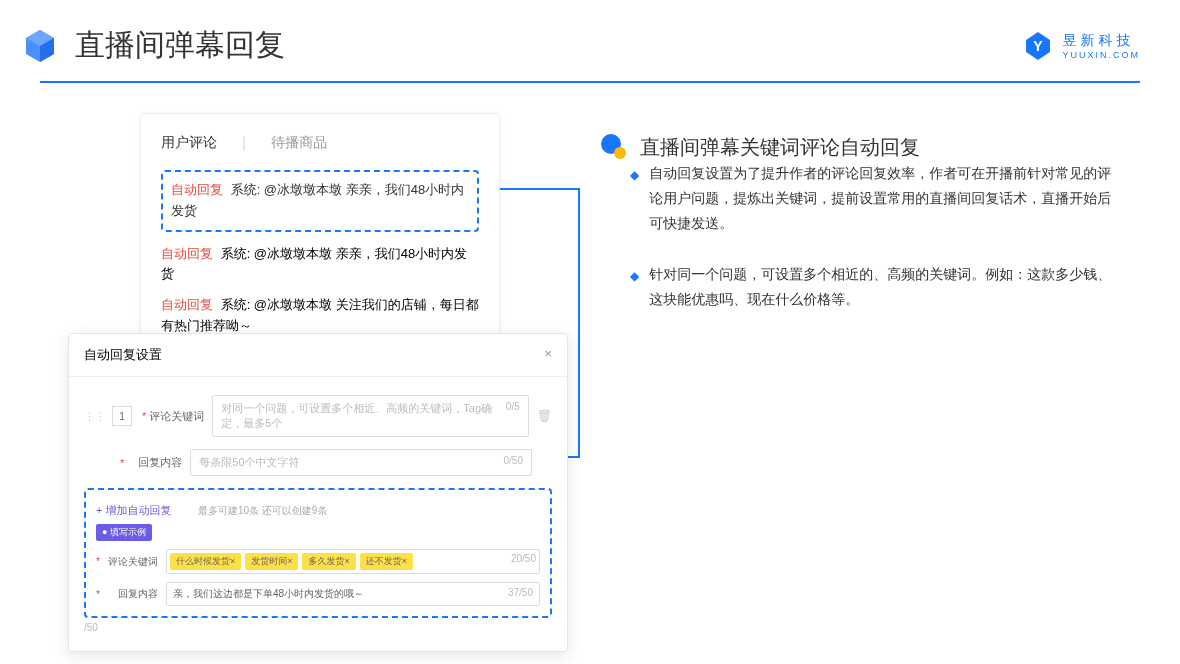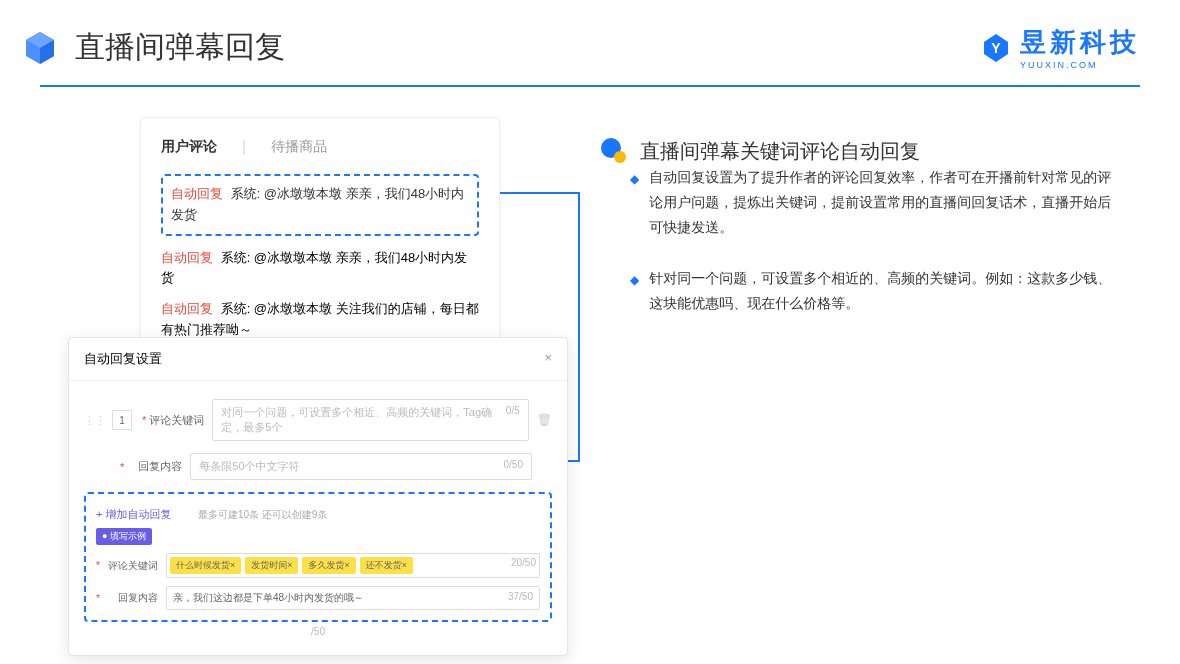--- a/index.html
+++ b/index.html
@@ -2,29 +2,29 @@
 <html><head>
 <meta charset="utf-8">
 <style>
 *{margin:0;padding:0;box-sizing:border-box}
 body{width:1180px;height:664px;font-family:"Microsoft YaHei",sans-serif;background:#fff;position:relative;overflow:hidden}
 .header{display:flex;align-items:center;padding:25px 40px 15px 20px}
 .cube-icon{width:40px;height:40px;margin-right:15px}
 .title{font-size:30px;color:#333;font-weight:400}
 .brand{margin-left:auto;display:flex;align-items:center}
 .brand-icon{width:32px;height:32px;margin-right:8px}
-.brand-text{font-size:26px;color:#1976ff;font-weight:bold;letter-spacing:4px}
+.brand-text{font-size:14px;color:#1976ff;font-weight:normal;letter-spacing:4px}
 .brand-sub{font-size:9px;color:#1976ff;letter-spacing:2px}
 .hr{height:2px;background:#1976ff;margin:0 40px}
 .content{position:relative;padding:30px 40px}
 .left{position:absolute;left:60px;top:30px;width:500px}
 .card1{background:#fff;border:1px solid #eee;border-radius:6px;padding:20px;width:360px;margin-left:80px;box-shadow:0 2px 8px rgba(0,0,0,0.05)}
 .tabs{display:flex;gap:25px;margin-bottom:18px}
 .tab{font-size:14px;color:#999}
-.tab.active{color:#333;font-weight:bold}
+.tab.active{color:#333;font-weight:normal}
 .divider{color:#ddd}
 .highlight-box{border:2.5px dashed #1976ff;border-radius:4px;padding:8px;margin-bottom:12px}
 .comment{font-size:13px;line-height:1.6;margin-bottom:10px}
 .comment:last-child{margin-bottom:0}
 .auto-label{color:#e74c3c;margin-right:4px}
 .sys{color:#333}
 .card2{position:absolute;top:220px;left:8px;background:#fff;border:1px solid #e5e5e5;border-radius:4px;width:500px;box-shadow:0 4px 16px rgba(0,0,0,0.1)}
 .card2-header{display:flex;justify-content:space-between;padding:12px 15px;border-bottom:1px solid #eee;font-size:13px}
 .close{color:#999;cursor:pointer}
 .card2-body{padding:18px 15px}
@@ -147,21 +147,21 @@
           </div>
           <div class="ex-row">
             <span class="req">*</span>
             <span class="ex-label">回复内容</span>
             <div class="ex-input">
               <span>亲，我们这边都是下单48小时内发货的哦～</span>
               <span class="count">37/50</span>
             </div>
           </div>
         </div>
-        <div style="text-align:center;font-size:10px;color:#bbb;margin-top:4px">/50</div>
+        <div style="text-align:left;font-size:10px;color:#bbb;margin-top:4px">/50</div>
       </div>
     </div>
   </div>
 
   <div class="right">
     <div class="sub-header">
       <div class="bubble-icon">
         <svg viewBox="0 0 28 28">
             <circle cx="11" cy="11" r="10" fill="#1976ff"></circle>
             <circle cx="20" cy="20" r="6" fill="#ffb800"></circle>

